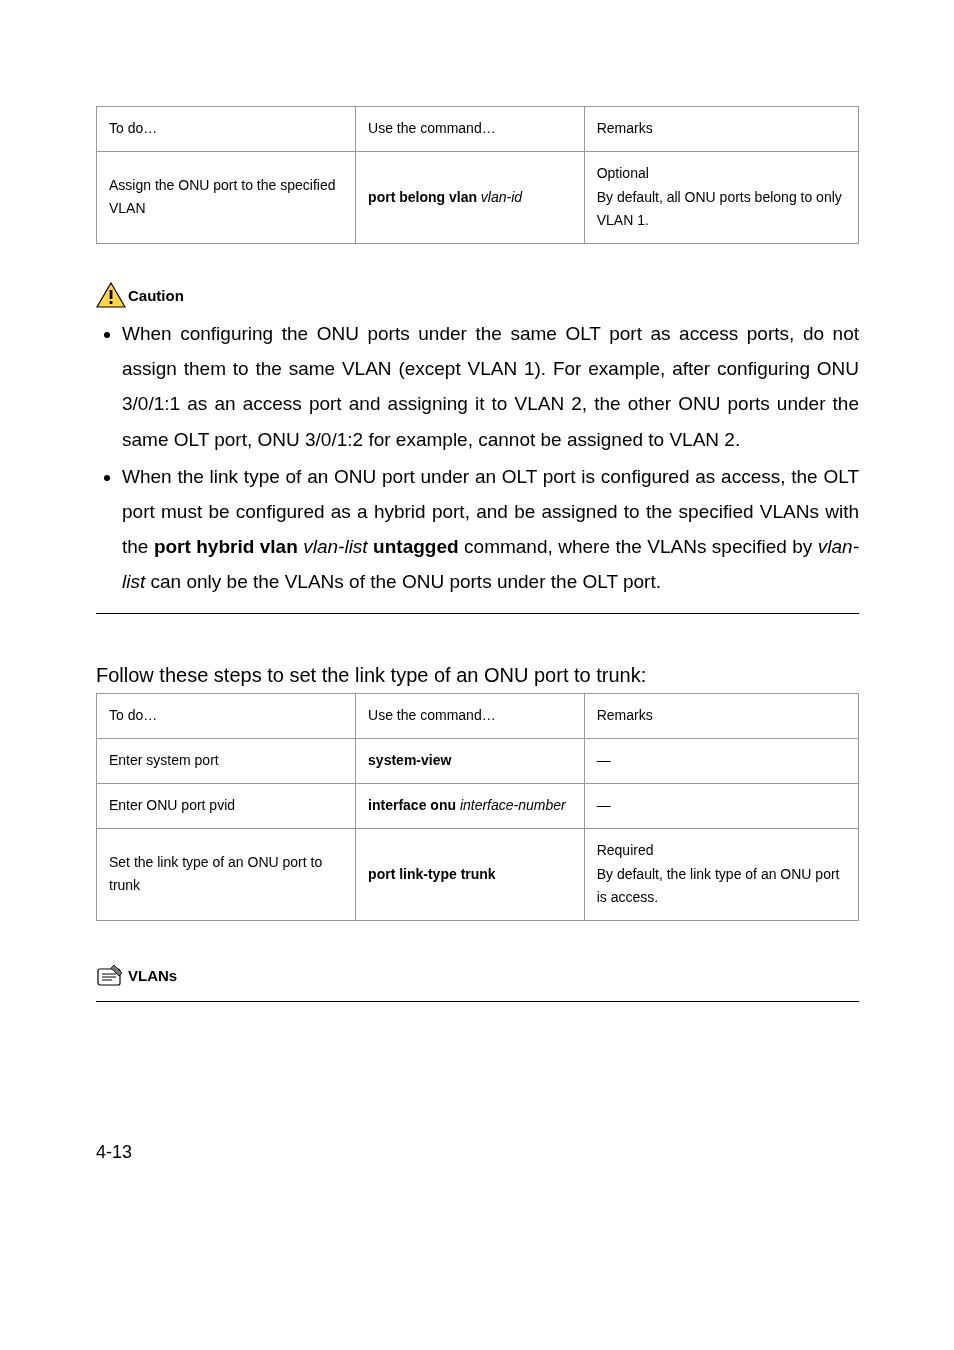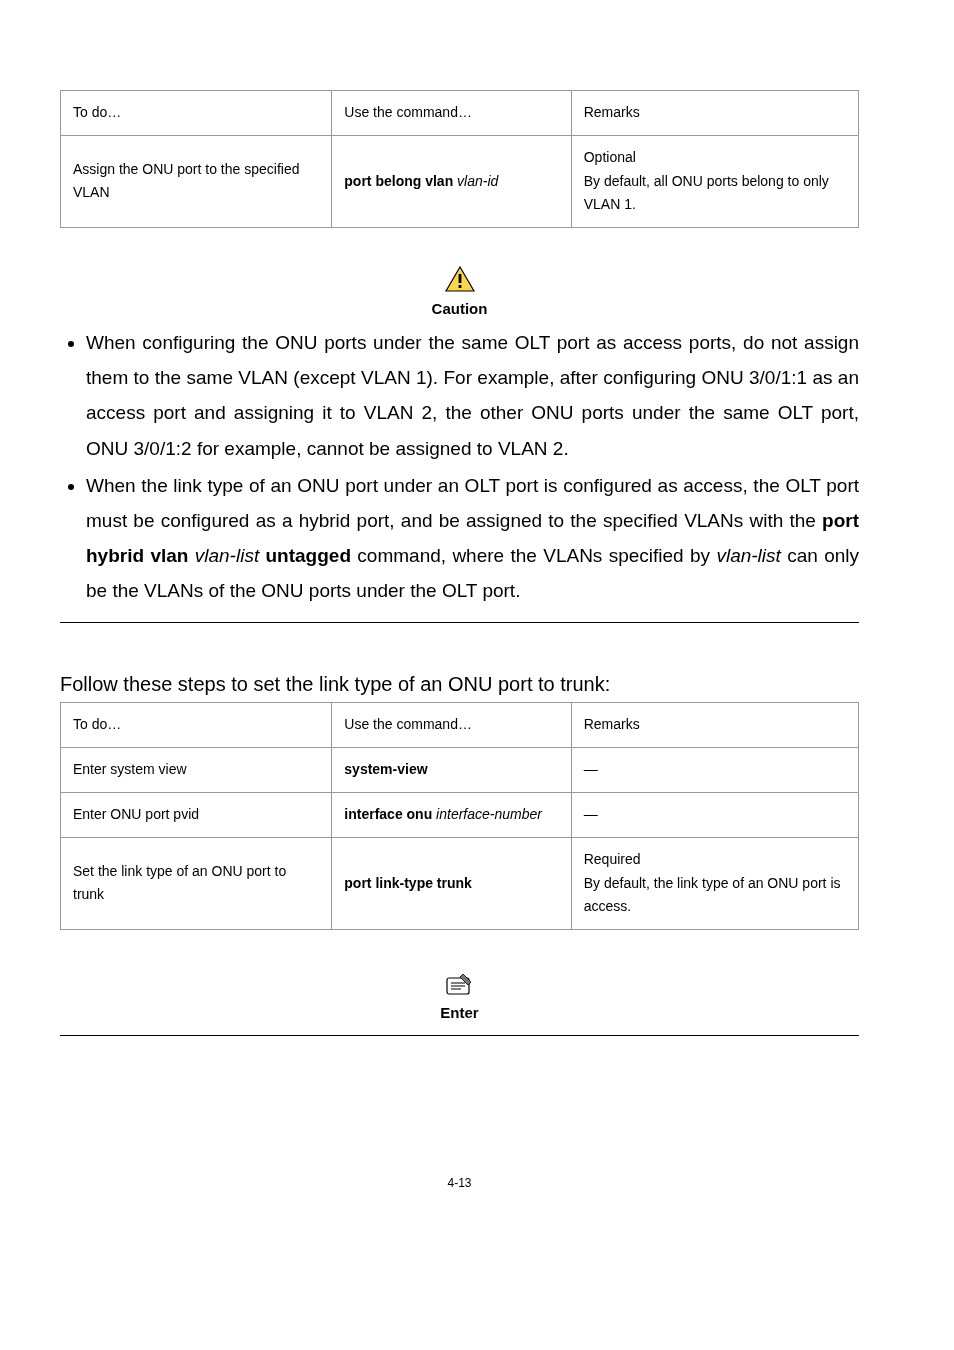--- a/index.html
+++ b/index.html
@@ -4,22 +4,22 @@
 <style>
   body {
     margin: 0;
     font-family: Arial, sans-serif;
     font-size: 15px;
     color: #000;
     background: #fff;
   }
   .page {
     width: 954px;
-    margin: 0 auto;
-    padding: 90px 95px 50px 60px;
+    margin: 16px auto;
+    padding: 90px 95px 50px 96px;
     box-sizing: border-box;
   }
   table {
     border-collapse: collapse;
     width: 100%;
     table-layout: fixed;
   }
   th, td {
     border: 1px solid #999;
     padding: 10px 12px;
@@ -34,23 +34,22 @@
   col.c1 { width: 34%; }
   col.c2 { width: 30%; }
   col.c3 { width: 36%; }
 
   .callout {
     margin-top: 38px;
   }
   .callout-head {
     display: flex;
     align-items: center;
-    gap: 8px;
+    gap: 2px;
     margin-bottom: 8px;
-    flex-direction: column;
   }
   .callout-head .title {
     font-weight: bold;
     font-size: 15px;
   }
   .caution-icon svg { display:block; }
   .note-icon svg { display:block; }
 
   ul.bullets {
     margin: 4px 0 0 0;
@@ -77,22 +76,21 @@
   .note-block {
     margin-top: 42px;
   }
   .note-body {
     line-height: 1.85;
     text-align: justify;
     font-size: 15px;
   }
 
   .pagenum {
-    text-align: center;
-    font-size: 12px;
+    font-size: 18px;
     margin-top: 140px;
   }
 
   .dash {
     font-size: 14px;
   }
 </style>
 </head>
 <body>
 
@@ -156,21 +154,21 @@
       </colgroup>
     <thead>
       <tr>
         <th>To do…</th>
         <th>Use the command…</th>
         <th>Remarks</th>
       </tr>
     </thead>
     <tbody>
       <tr>
-        <td>Enter system view</td>
+        <td>Enter system port</td>
         <td><b>system-view</b></td>
         <td class="dash">—</td>
       </tr>
       <tr>
         <td>Enter ONU port pvid</td>
         <td>
           <b>interface onu</b>
           <i>interface-number</i>
         </td>
         <td class="dash">—</td>
@@ -190,19 +188,19 @@
     <div class="callout-head">
       <span class="note-icon">
         <svg width="30" height="24" viewBox="0 0 30 24">
           <rect x="2" y="6" width="22" height="16" rx="2" fill="#fff" stroke="#000" stroke-width="1.2"></rect>
           <line x1="6" y1="11" x2="20" y2="11" stroke="#000" stroke-width="1"></line>
           <line x1="6" y1="14" x2="20" y2="14" stroke="#000" stroke-width="1"></line>
           <line x1="6" y1="17" x2="16" y2="17" stroke="#000" stroke-width="1"></line>
           <path d="M18 2 L26 10 L23 13 L15 5 Z" fill="#777" stroke="#000" stroke-width="0.8"></path>
         </svg>
       </span>
-      <span class="title">Enter</span>
+      <span class="title">VLANs</span>
     </div>
     <hr class="sep">
   </div>
 
   <div class="pagenum">4-13</div>
 </div>
 
 </body></html>

